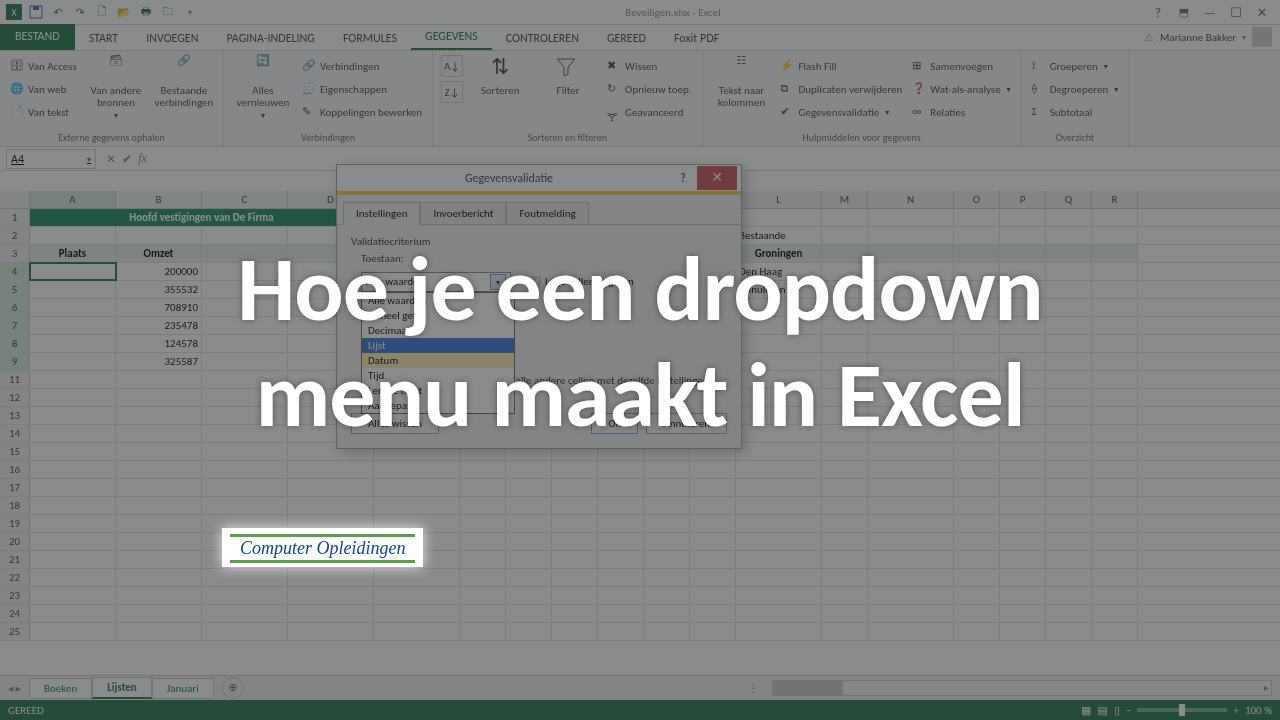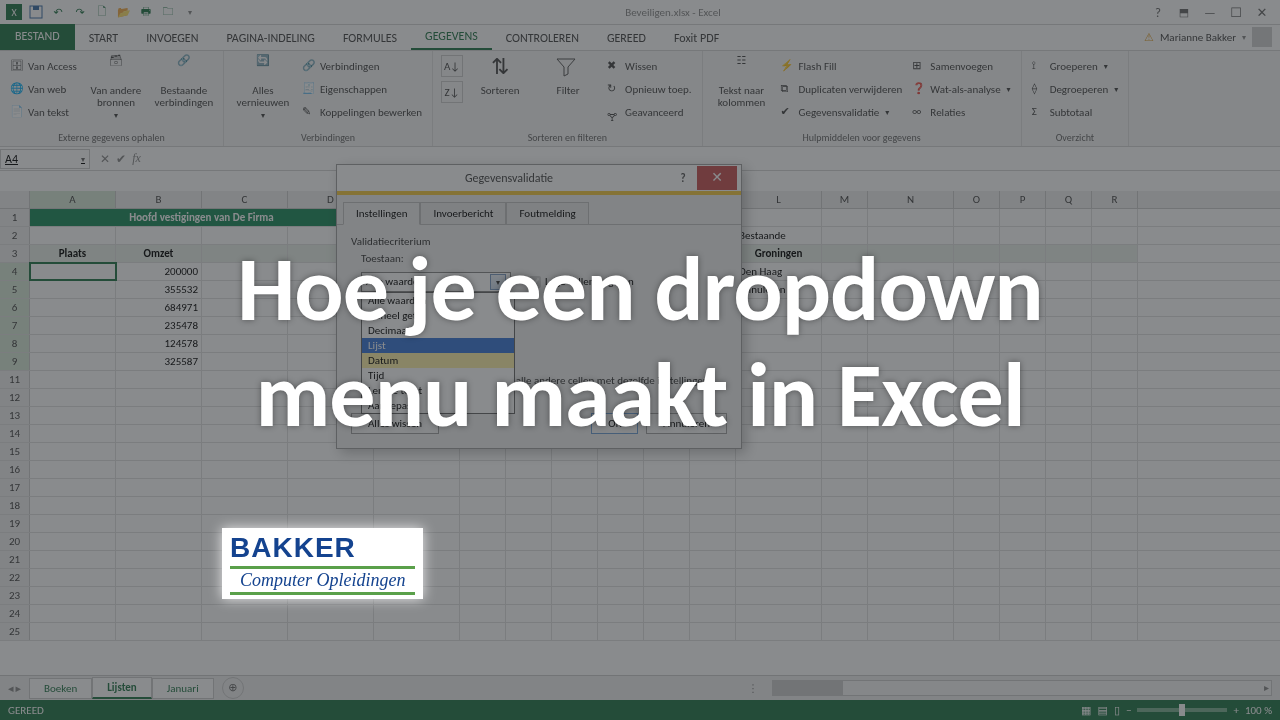--- a/index.html
+++ b/index.html
@@ -28,21 +28,21 @@
 .rgroup .body { flex: 1; display: flex; gap: 6px; align-items: flex-start; }
 .rgroup .label { text-align: center; font-size: 10px; color: #666; padding-top: 2px; }
 .bigbtn { display: flex; flex-direction: column; align-items: center; width: 62px; text-align: center; line-height: 1.1; gap: 2px; }
 .bigbtn .ico { width: 28px; height: 28px; }
 .smallbtn { display: flex; align-items: center; gap: 4px; height: 22px; white-space: nowrap; padding: 0 2px; }
 .smallbtn .ico { width: 14px; height: 14px; display: inline-block; }
 .vstack { display: flex; flex-direction: column; gap: 1px; }
 
 
 .fbar { height: 24px; border-bottom: 1px solid #d4d4d4; display: flex; align-items: center; font-size: 12px; background: #fff; }
-.namebox { width: 90px; border: 1px solid #ccc; height: 20px; padding: 0 4px; display: flex; align-items: center; justify-content: space-between; text-decoration: underline; }
+.namebox { width: 90px; border: 1px solid #ccc; height: 20px; margin-left: 6px; padding: 0 4px; display: flex; align-items: center; justify-content: space-between; text-decoration: underline; }
 .namebox .dd { font-size: 8px; color: #666; }
 .fbar .fx-icons { display: flex; gap: 6px; padding: 0 10px; color: #888; align-items: center; }
 .fbar .fx { font-style: italic; font-family: "Cambria Math", serif; }
 
 
 .grid-wrap { position: absolute; top: 191px; left: 0; right: 0; bottom: 45px; overflow: hidden; background: #fff; }
 .colheads { display: flex; height: 18px; background: #f0f0f0; border-bottom: 1px solid #ccc; font-size: 11px; color: #444; }
 .colheads .corner { width: 30px; border-right: 1px solid #ccc; }
 .colheads .ch { border-right: 1px solid #ccc; text-align: center; line-height: 18px; }
 .rows { overflow: hidden; }
@@ -442,21 +442,21 @@
         <div class="cell" style="width: 46px;"></div>
         <div class="cell" style="width: 86px;"></div>
         <div class="cell" style="width: 46px;"></div>
         <div class="cell" style="width: 46px;"></div>
         <div class="cell" style="width: 46px;"></div>
         <div class="cell" style="width: 46px;"></div>
       </div>
       <div class="row">
         <div class="rowhead selrange">6</div>
         <div class="cell" style="width: 86px;"></div>
-        <div class="cell num" style="width: 86px;">684971</div>
+        <div class="cell num" style="width: 86px;">708910</div>
         <div class="cell" style="width: 86px;"></div>
         <div class="cell" style="width: 86px;"></div>
         <div class="cell" style="width: 86px;"></div>
         <div class="cell" style="width: 46px;"></div>
         <div class="cell" style="width: 46px;"></div>
         <div class="cell" style="width: 46px;"></div>
         <div class="cell" style="width: 46px;"></div>
         <div class="cell" style="width: 46px;"></div>
         <div class="cell" style="width: 46px;"></div>
         <div class="cell" style="width: 86px;"></div>
@@ -900,21 +900,20 @@
     </div>
   </div>
 </div>
 
 <div class="overlay"></div>
 <div class="overlay-text">
   <div>Hoe je een dropdown</div>
   <div>menu maakt in Excel</div>
 </div>
 <div class="brand">
-  <div class="b1">BAKKER</div>
   <div class="b2">Computer Opleidingen</div>
 </div>
 
 <div class="sheettabs">
   <div class="nav">
     <span>◂</span>
     <span>▸</span>
   </div>
   <div class="stab">Boeken</div>
   <div class="stab active">Lijsten</div>

